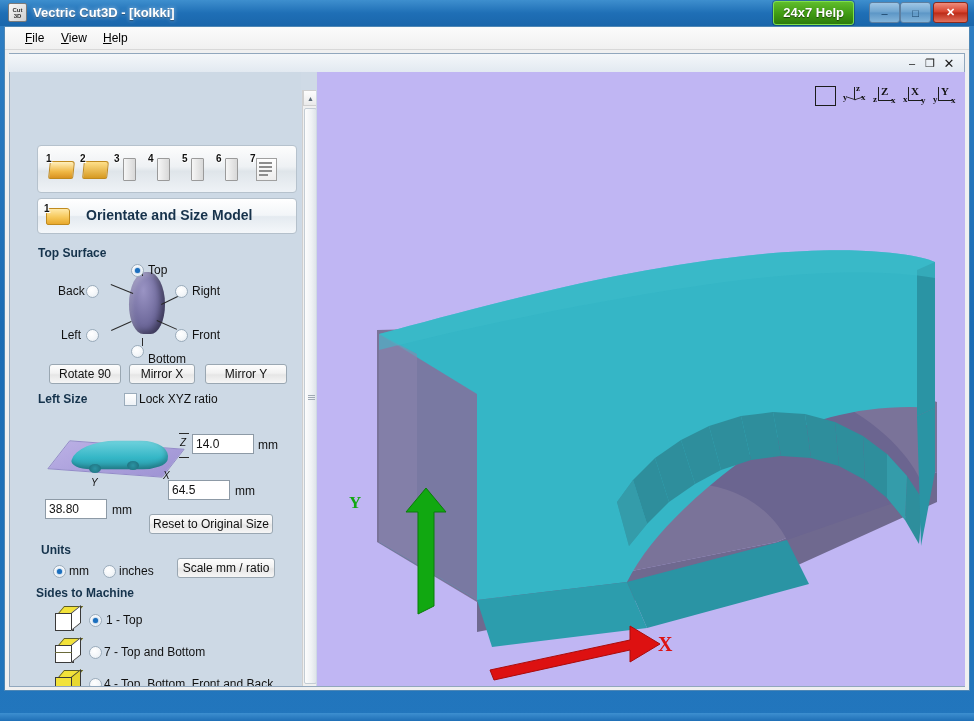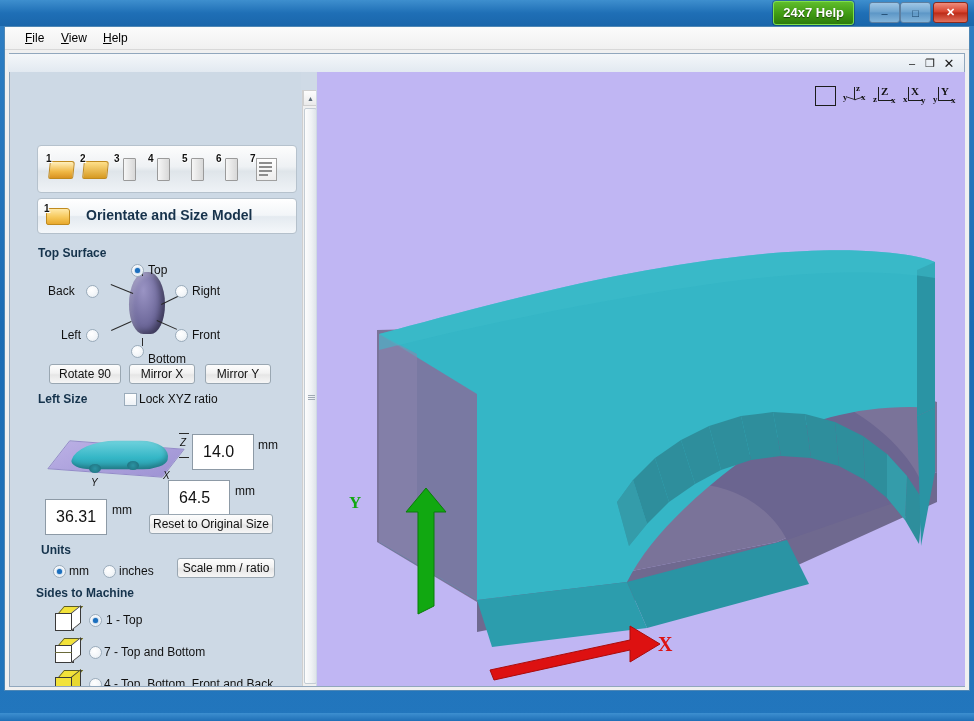--- a/index.html
+++ b/index.html
@@ -170,24 +170,24 @@
   .btn{
     position:absolute;height:20px;
     background:linear-gradient(180deg,#fdfdfd 0%,#f2f2f2 45%,#e6e6e6 55%,#f6f6f6 100%);
     border:1px solid #9aa7b2;border-radius:3px;
     font-size:12px;color:#111;
     display:flex;align-items:center;justify-content:center;
     box-sizing:border-box;
   }
   
   .tinput{
-    position:absolute;height:36px;
+    position:absolute;height:20px;
     background:#ffffff;border:1px solid #8d9aa6;box-sizing:border-box;
-    font-size:16px;color:#111;
-    display:flex;align-items:center;padding-left:10px;
+    font-size:12px;color:#111;
+    display:flex;align-items:center;padding-left:3px;
   }
   
   #head-thumb{
     position:absolute;left:118px;top:200px;width:36px;height:62px;
     background:radial-gradient(ellipse at 40% 30%,#9a94c4 0%,#6f6a9c 55%,#4c4878 100%);
     border-radius:46% 46% 40% 40%/52% 52% 48% 48%;
     box-shadow:inset -4px -3px 6px rgba(0,0,0,.35), inset 3px 3px 5px rgba(255,255,255,.25);
   }
   .leader{position:absolute;background:#2a2a2a;height:1px;transform-origin:0 0;}
   
@@ -292,20 +292,27 @@
     position:absolute;left:0;bottom:0;width:974px;height:8px;
     background:linear-gradient(180deg,#3d8fd0,#1f6fb6);
   }
 </style>
 </head>
 <body>
 
 <div id="app-window">
 
   <div id="title-bar">
+    <div id="title-left">
+      <div id="app-icon">
+          <span>Cut</span>
+          <span>3D</span>
+        </div>
+      <div id="title-text">Vectric Cut3D - [kolkki]</div>
+    </div>
     <div id="help-badge">24x7 Help</div>
     <div class="win-btn" id="btn-min">–</div>
     <div class="win-btn" id="btn-max">□</div>
     <div class="win-btn" id="btn-close">✕</div>
   </div>
 
   <div id="client">
 
     <div id="menu-bar">
       <div class="menu-item" style="left:14px;"><u>F</u><span>ile</span></div>
@@ -371,38 +378,38 @@
           <div class="leader" style="left:100px;top:212px;width:24px;transform:rotate(22deg);"></div>
           <div class="leader" style="left:150px;top:232px;width:24px;transform:rotate(-26deg);"></div>
           <div class="leader" style="left:100px;top:258px;width:22px;transform:rotate(-24deg);"></div>
           <div class="leader" style="left:146px;top:248px;width:22px;transform:rotate(24deg);"></div>
           <div class="leader" style="left:131px;top:196px;height:8px;width:1px;background:#2a2a2a;"></div>
           <div class="leader" style="left:131px;top:266px;height:8px;width:1px;background:#2a2a2a;"></div>
 
           <div class="radio on" style="left:120px;top:192px;"></div>
           <div class="lbl" style="left:137px;top:191px;">Top</div>
 
-          <div class="lbl" style="left:37px;top:212px;">Back</div>
+          <div class="lbl" style="left:47px;top:212px;">Back</div>
           <div class="radio" style="left:75px;top:213px;"></div>
 
           <div class="radio" style="left:164px;top:213px;"></div>
           <div class="lbl" style="left:181px;top:212px;">Right</div>
 
           <div class="lbl" style="left:50px;top:256px;">Left</div>
           <div class="radio" style="left:75px;top:257px;"></div>
 
           <div class="radio" style="left:164px;top:257px;"></div>
           <div class="lbl" style="left:181px;top:256px;">Front</div>
 
           <div class="radio" style="left:120px;top:273px;"></div>
           <div class="lbl" style="left:137px;top:280px;">Bottom</div>
 
           <div class="btn" style="left:38px;top:292px;width:72px;">Rotate 90</div>
           <div class="btn" style="left:118px;top:292px;width:66px;">Mirror X</div>
-          <div class="btn" style="left:194px;top:292px;width:66px;">Mirror Y</div>
+          <div class="btn" style="left:194px;top:292px;width:82px;">Mirror Y</div>
 
           <div class="group-title" style="left:27px;top:320px;">Left Size</div>
           <div class="cb" style="left:113px;top:321px;"></div>
           <div class="lbl" style="left:128px;top:320px;">Lock XYZ ratio</div>
 
           <div id="car-thumb">
             <div id="car-plate"></div>
             <div id="car-body"></div>
             <div class="wheel" style="left:42px;top:44px;"></div>
             <div class="wheel" style="left:80px;top:41px;"></div>
@@ -412,21 +419,21 @@
           <div class="axis-line" style="left:168px;top:385px;width:10px;"></div>
           <div class="axis-lbl" style="left:152px;top:398px;">X</div>
           <div class="axis-lbl" style="left:80px;top:405px;">Y</div>
 
           <div class="tinput" style="left:181px;top:362px;width:62px;">14.0</div>
           <div class="lbl" style="left:247px;top:366px;">mm</div>
 
           <div class="tinput" style="left:157px;top:408px;width:62px;">64.5</div>
           <div class="lbl" style="left:224px;top:412px;">mm</div>
 
-          <div class="tinput" style="left:34px;top:427px;width:62px;">36.31</div>
+          <div class="tinput" style="left:34px;top:427px;width:62px;">38.80</div>
           <div class="lbl" style="left:101px;top:431px;">mm</div>
 
           <div class="btn" style="left:138px;top:442px;width:124px;">Reset to Original Size</div>
 
           <div class="group-title" style="left:30px;top:471px;">Units</div>
           <div class="radio on" style="left:42px;top:493px;"></div>
           <div class="lbl" style="left:58px;top:492px;">mm</div>
           <div class="radio" style="left:92px;top:493px;"></div>
           <div class="lbl" style="left:108px;top:492px;">inches</div>
           <div class="btn" style="left:166px;top:486px;width:98px;">Scale mm / ratio</div>

